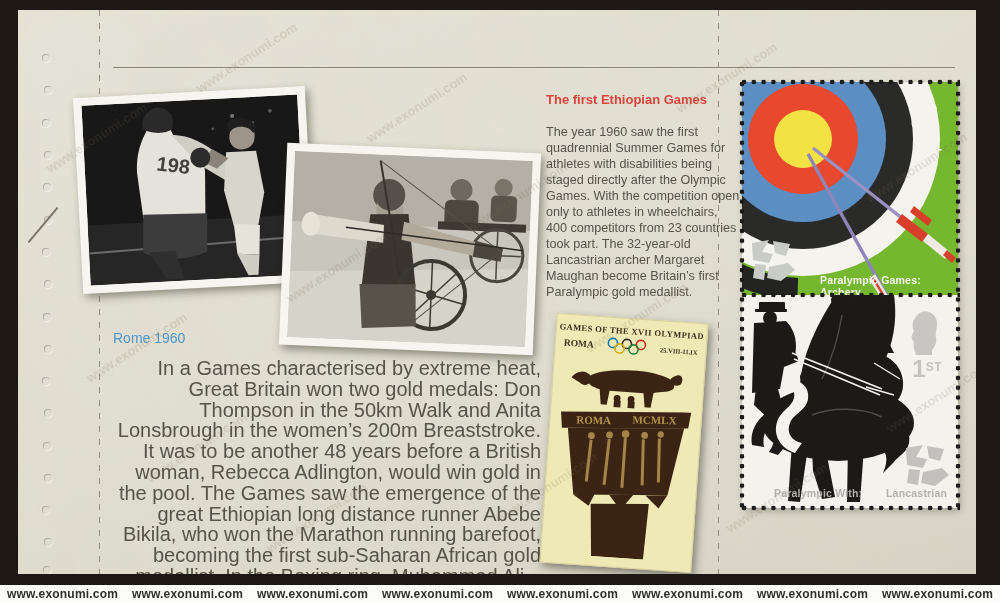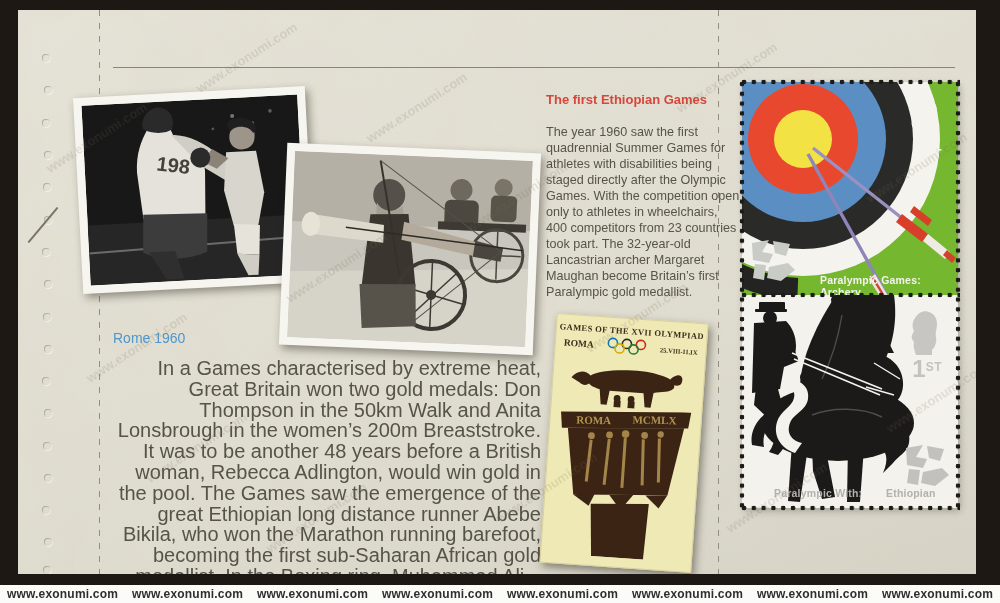--- a/index.html
+++ b/index.html
@@ -326,21 +326,21 @@
             <polygon points="0,3 17,0 10,12 21,14 17,23 1,20"></polygon>
             <polygon points="21,1 38,4 34,16 23,13"></polygon>
             <polygon points="3,24 14,25 12,40 1,38"></polygon>
             <polygon points="17,27 36,23 43,30 29,41 15,38"></polygon>
           </g>
         </svg>
         <div class="denom denom-equestrian">
           <span class="num">1</span><span class="suf">ST</span>
         </div>
         <div class="stamp-caption cap-eq-label">Paralympic With:</div>
-        <div class="stamp-caption cap-eq-name">Ethiopian</div>
+        <div class="stamp-caption cap-eq-name">Lancastrian</div>
       </div>
 
       <div class="perf perf-h" style="top:-3px;"></div>
       <div class="perf perf-h" style="top:210px;"></div>
       <div class="perf perf-h" style="top:423px;"></div>
       <div class="perf perf-v" style="left:-3px;"></div>
       <div class="perf perf-v" style="left:213px;"></div>
     </div>
 
     <span class="wm" style="left:20px;top:120px;">www.exonumi.com</span>

